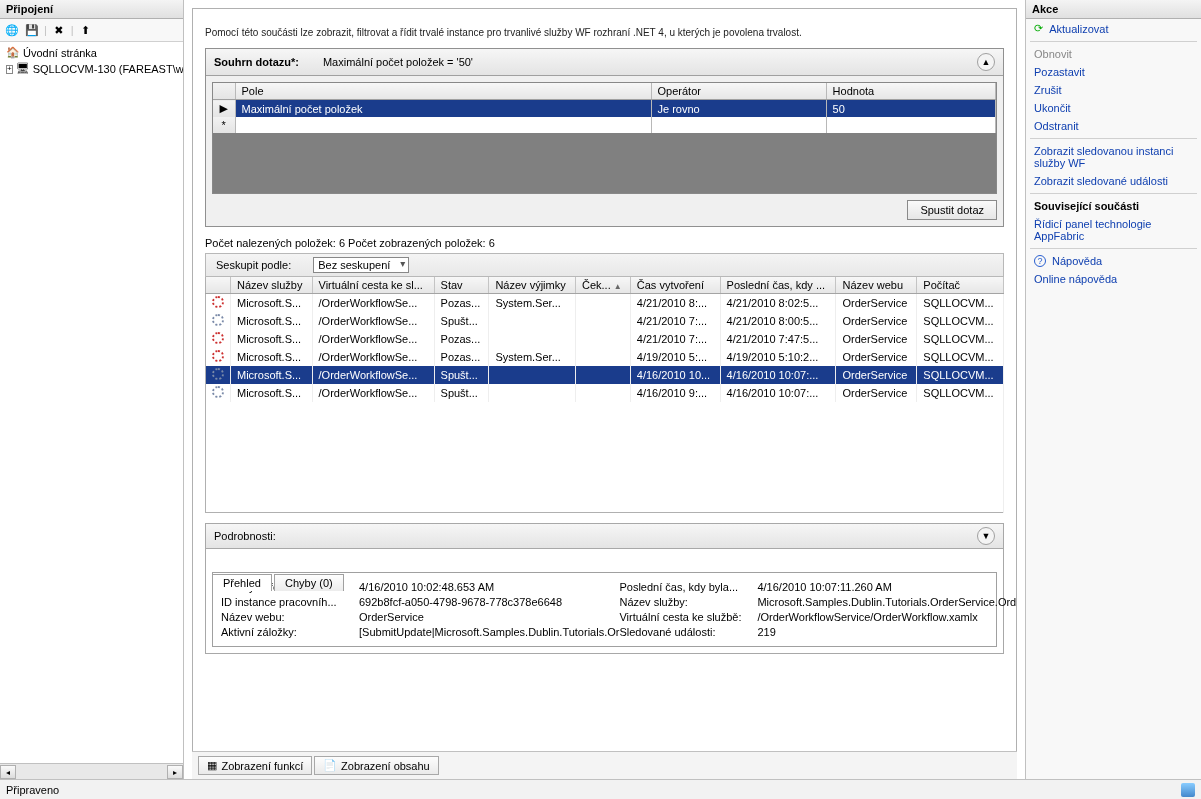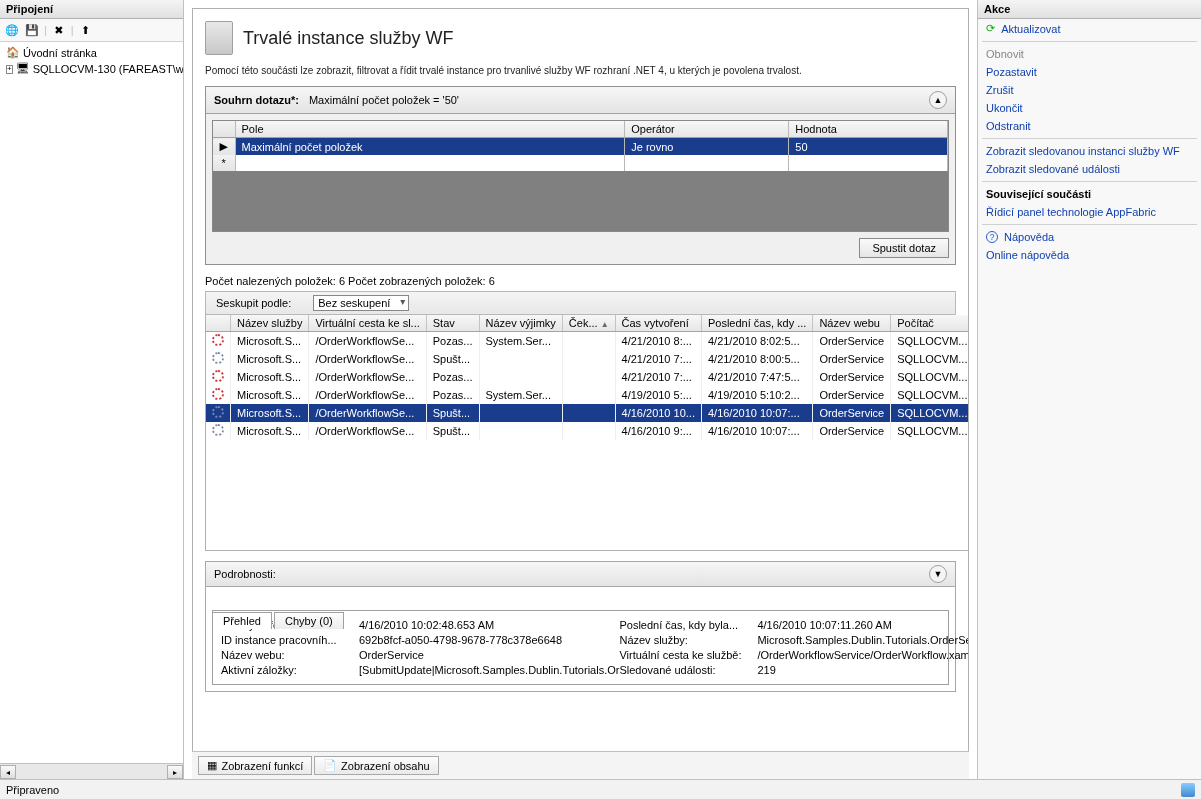--- a/index.html
+++ b/index.html
@@ -12,21 +12,21 @@
   .tree { flex: 1; padding: 3px 4px; background: #fff; overflow: hidden; }
   .tree-item { padding: 1px 2px; display: flex; align-items: center; gap: 3px; white-space: nowrap; cursor: pointer; }
   .expander { width: 9px; height: 9px; border: 1px solid #888; display: inline-flex; align-items: center; justify-content: center; font-size: 8px; line-height: 1; }
   .center { flex: 1; background: #fff; overflow: hidden; position: relative; }
   .center-inner { position: absolute; inset: 8px; border: 1px solid #b0b0b0; padding: 12px; overflow: auto; background: #fff; }
   .page-icon { width: 28px; height: 34px; background: linear-gradient(#e8e8e8,#c8c8c8); border: 1px solid #a0a0a0; border-radius: 2px; position: relative; }
   .page-head { display: flex; align-items: center; gap: 10px; margin-bottom: 10px; }
   .page-title { font-size: 18px; color: #222; }
   .desc { margin: 6px 0 10px 0; color: #222; font-size: 10px; }
   .query-box { border: 1px solid #909090; }
-  .query-head { background: linear-gradient(#f6f6f6,#e4e4e4); border-bottom: 1px solid #a0a0a0; padding: 4px 8px; display: flex; align-items: center; gap: 10px; }
+  .query-head { background: linear-gradient(#f6f6f6,#e4e4e4); border-bottom: 1px solid #a0a0a0; padding: 4px 8px; display: flex; align-items: center; gap: 24px; }
   .query-head b { font-weight: bold; }
   .query-chevron { margin-left: auto; width: 18px; height: 18px; border: 1px solid #a0a0a0; border-radius: 9px; display: flex; align-items: center; justify-content: center; font-size: 9px; background: #f4f4f4; cursor: pointer; }
   .grid-wrap { padding: 6px; background: #f0f0f0; }
   .grid { border: 1px solid #888; background: #808080; }
   .grid table { width: 100%; border-collapse: collapse; font-size: 11px; }
   .grid th { background: linear-gradient(#f7f7f7,#e6e6e6); border-right: 1px solid #b8b8b8; border-bottom: 1px solid #a0a0a0; text-align: left; padding: 2px 6px; font-weight: normal; }
   .grid td { border-right: 1px solid #b8b8b8; padding: 2px 6px; background: #fff; }
   .grid tr.sel td { background: #1a3c8c; color: #fff; }
   .grid tr.sel td:first-child { background: #e8e8e8; color: #000; }
   .grid td:first-child, .grid th:first-child { width: 22px; text-align: center; background: linear-gradient(#f2f2f2,#e4e4e4) !important; color: #000; }
@@ -45,21 +45,21 @@
   .list-body-pad { height: 110px; }
   .list-table td.icon-cell { width: 18px; text-align: center; }
   .gear { width: 12px; height: 12px; border-radius: 50%; display: inline-block; border: 2px dotted #7a8aa8; }
   .gear.red { border: 2px dotted #cc3030; }
   .details-head { background: linear-gradient(#f6f6f6,#e4e4e4); border: 1px solid #a8a8a8; padding: 3px 8px; margin-top: 10px; display: flex; align-items: center; }
   .details-body { border: 1px solid #a8a8a8; border-top: none; padding: 6px; }
   .tab { display: inline-block; border: 1px solid #a0a0a0; border-bottom: none; padding: 2px 10px; background: linear-gradient(#fefefe,#ececec); margin-right: -1px; cursor: pointer; position: relative; top: 19px; font-size: 11px; }
   .tab.active { background: #fff; }
   .tab-content { border: 1px solid #a0a0a0; padding: 8px; display: flex; }
   .kv { display: grid; grid-template-columns: 130px 1fr; row-gap: 3px; column-gap: 8px; font-size: 11px; }
-  .right-panel { width: 224px; background: #f8f8f8; border-left: 1px solid #c0c0c0; display: flex; flex-direction: column; }
+  .right-panel { width: 176px; background: #f8f8f8; border-left: 1px solid #c0c0c0; display: flex; flex-direction: column; }
   .action-item { padding: 3px 8px; color: #1040b0; cursor: pointer; display: flex; align-items: center; gap: 6px; }
   .action-item.disabled { color: #888; cursor: default; text-align: right; }
   .action-item.bold { color: #000; font-weight: bold; }
   .sep { border-top: 1px solid #d0d0d0; margin: 3px 4px; }
   .footer-tabs { border-top: 1px solid #c0c0c0; padding: 4px 6px; background: #f4f4f4; display: flex; gap: 2px; }
   .ftab { border: 1px solid #a8a8a8; padding: 2px 8px; background: linear-gradient(#fdfdfd,#eaeaea); display: inline-flex; align-items: center; gap: 4px; font-size: 11px; cursor: pointer; }
   .scroll-row { height: 16px; background: #e8e8e8; border-top: 1px solid #c0c0c0; position: relative; }
   .scroll-left, .scroll-right { width: 16px; height: 14px; position: absolute; top: 1px; background: linear-gradient(#fafafa,#ddd); border: 1px solid #b0b0b0; display: flex; align-items: center; justify-content: center; font-size: 8px; cursor: pointer; }
   .scroll-left { left: 0; } .scroll-right { right: 0; }
   .status-bar { height: 20px; border-top: 1px solid #c0c0c0; background: #f2f2f2; padding: 2px 6px; display: flex; align-items: center; justify-content: space-between; font-size: 11px; }
@@ -92,24 +92,20 @@
       </div>
     </div>
     <div class="scroll-row">
       <div class="scroll-left">◂</div>
       <div class="scroll-right">▸</div>
     </div>
   </div>
 
   <div class="center">
     <div class="center-inner">
-      <div class="page-head">
-        <div class="page-icon"></div>
-        <div class="page-title">Trvalé instance služby WF</div>
-      </div>
       <div class="desc">Pomocí této součásti lze zobrazit, filtrovat a řídit trvalé instance pro trvanlivé služby WF rozhraní .NET 4, u kterých je povolena trvalost.</div>
 
       <div class="query-box">
         <div class="query-head">
           <b>Souhrn dotazu*:</b>
           <span>Maximální počet položek = '50'</span>
           <div class="query-chevron">▲</div>
         </div>
         <div class="grid-wrap">
           <div class="grid">

